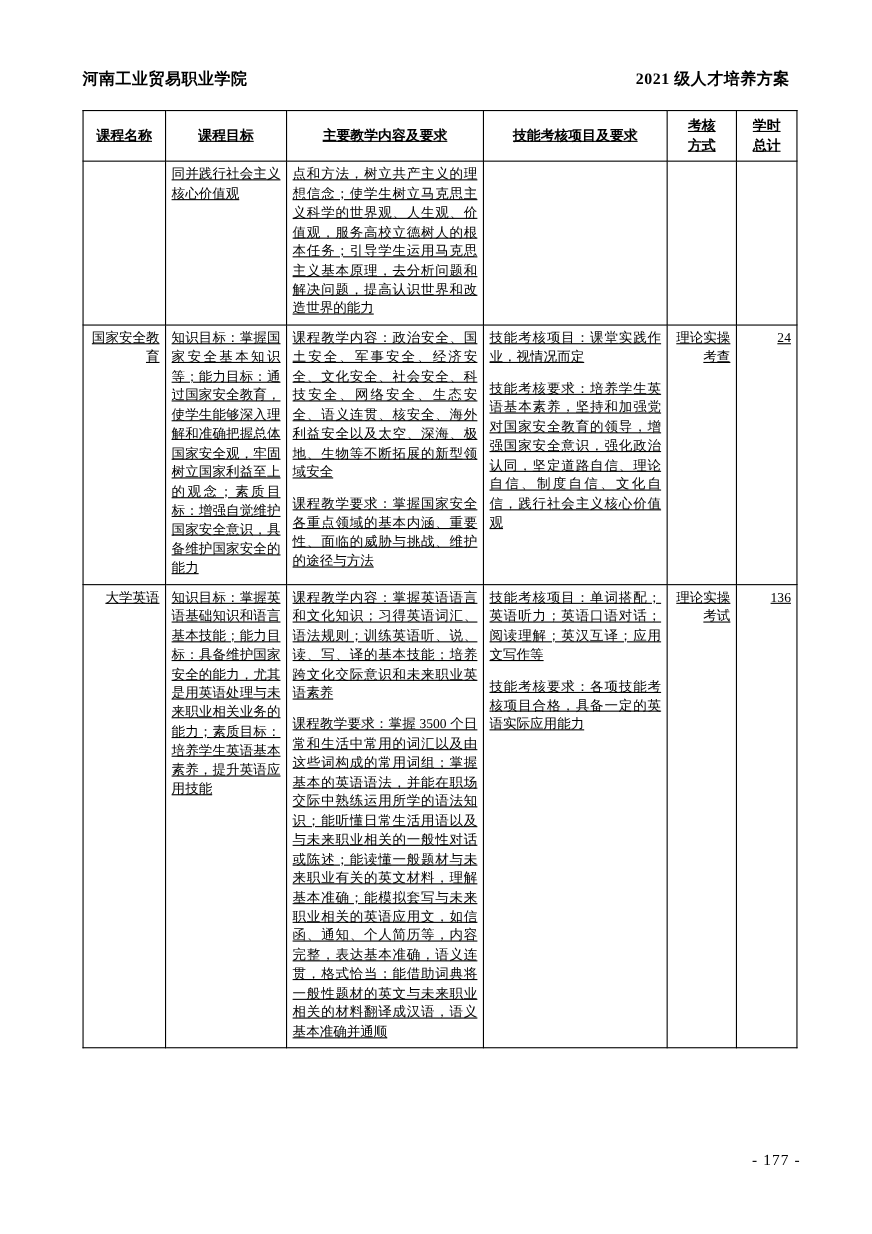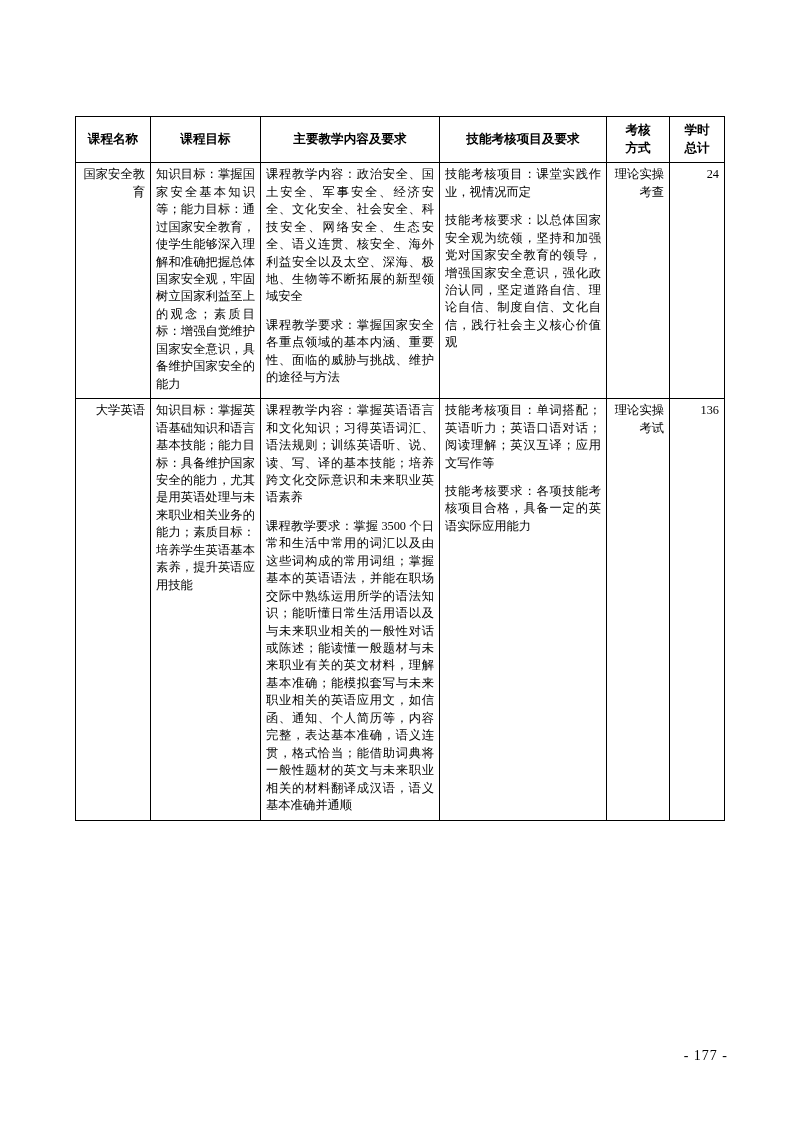--- a/index.html
+++ b/index.html
@@ -34,25 +34,26 @@
     letter-spacing: 0.5px;
   }
   .header .left {
     white-space: nowrap;
   }
   .header .right {
     white-space: nowrap;
   }
   table.course-table {
     position: absolute;
-    top: 116px;
+    top: 100px;
     left: 75px;
     width: 643px;
     border-collapse: collapse;
     table-layout: fixed;
+    text-decoration: underline;
   }
   table.course-table td, table.course-table th {
     border: 1px solid #000000;
     vertical-align: top;
     padding: 3px 5px 5px 5px;
     font-size: 12.3px;
     line-height: 1.42;
     font-weight: normal;
   }
   table.course-table th {
@@ -90,53 +91,69 @@
     right: 65px;
     font-size: 14px;
     letter-spacing: 1px;
   }
 </style>
 </head>
 <body>
 
 <div class="page">
 
+  <div class="header">
+    <span class="left">河南工业贸易职业学院</span>
+    <span class="right">2021 级人才培养方案</span>
+  </div>
 
   <table class="course-table">
     <thead>
       <tr>
         <th class="c-name">课程名称</th>
         <th class="c-goal">课程目标</th>
         <th class="c-content">主要教学内容及要求</th>
         <th class="c-skill">技能考核项目及要求</th>
         <th class="c-method">
           <span>考核</span><br>
           <span>方式</span>
         </th>
         <th class="c-hours">
           <span>学时</span><br>
           <span>总计</span>
         </th>
       </tr>
     </thead>
     <tbody>
 
+      <tr>
+        <td class="c-name center-mid"></td>
+        <td class="c-goal">
+          <p class="para cell-text">同并践行社会主义核心价值观</p>
+        </td>
+        <td class="c-content">
+          <p class="para cell-text">点和方法，树立共产主义的理想信念；使学生树立马克思主义科学的世界观、人生观、价值观，服务高校立德树人的根本任务；引导学生运用马克思主义基本原理，去分析问题和解决问题，提高认识世界和改造世界的能力</p>
+        </td>
+        <td class="c-skill"></td>
+        <td class="c-method center-mid"></td>
+        <td class="c-hours center-mid"></td>
+      </tr>
 
       <tr>
         <td class="c-name center-mid">国家安全教育</td>
         <td class="c-goal">
           <p class="para cell-text">知识目标：掌握国家安全基本知识等；能力目标：通过国家安全教育，使学生能够深入理解和准确把握总体国家安全观，牢固树立国家利益至上的观念；素质目标：增强自觉维护国家安全意识，具备维护国家安全的能力</p>
         </td>
         <td class="c-content">
           <p class="para cell-text">课程教学内容：政治安全、国土安全、军事安全、经济安全、文化安全、社会安全、科技安全、网络安全、生态安全、语义连贯、核安全、海外利益安全以及太空、深海、极地、生物等不断拓展的新型领域安全</p>
           <p class="para cell-text">课程教学要求：掌握国家安全各重点领域的基本内涵、重要性、面临的威胁与挑战、维护的途径与方法</p>
         </td>
         <td class="c-skill">
           <p class="para cell-text">技能考核项目：课堂实践作业，视情况而定</p>
-          <p class="para cell-text">技能考核要求：以总体国家安全观为统领，坚持和加强党对国家安全教育的领导，增强国家安全意识，强化政治认同，坚定道路自信、理论自信、制度自信、文化自信，践行社会主义核心价值观</p>
+          <p class="para cell-text">技能考核要求：培养学生英语基本素养，坚持和加强党对国家安全教育的领导，增强国家安全意识，强化政治认同，坚定道路自信、理论自信、制度自信、文化自信，践行社会主义核心价值观</p>
         </td>
         <td class="c-method center-mid">理论实操考查</td>
         <td class="c-hours center-mid">24</td>
       </tr>
 
       <tr>
         <td class="c-name center-mid">大学英语</td>
         <td class="c-goal">
           <p class="para cell-text">知识目标：掌握英语基础知识和语言基本技能；能力目标：具备维护国家安全的能力，尤其是用英语处理与未来职业相关业务的能力；素质目标：培养学生英语基本素养，提升英语应用技能</p>
         </td>

